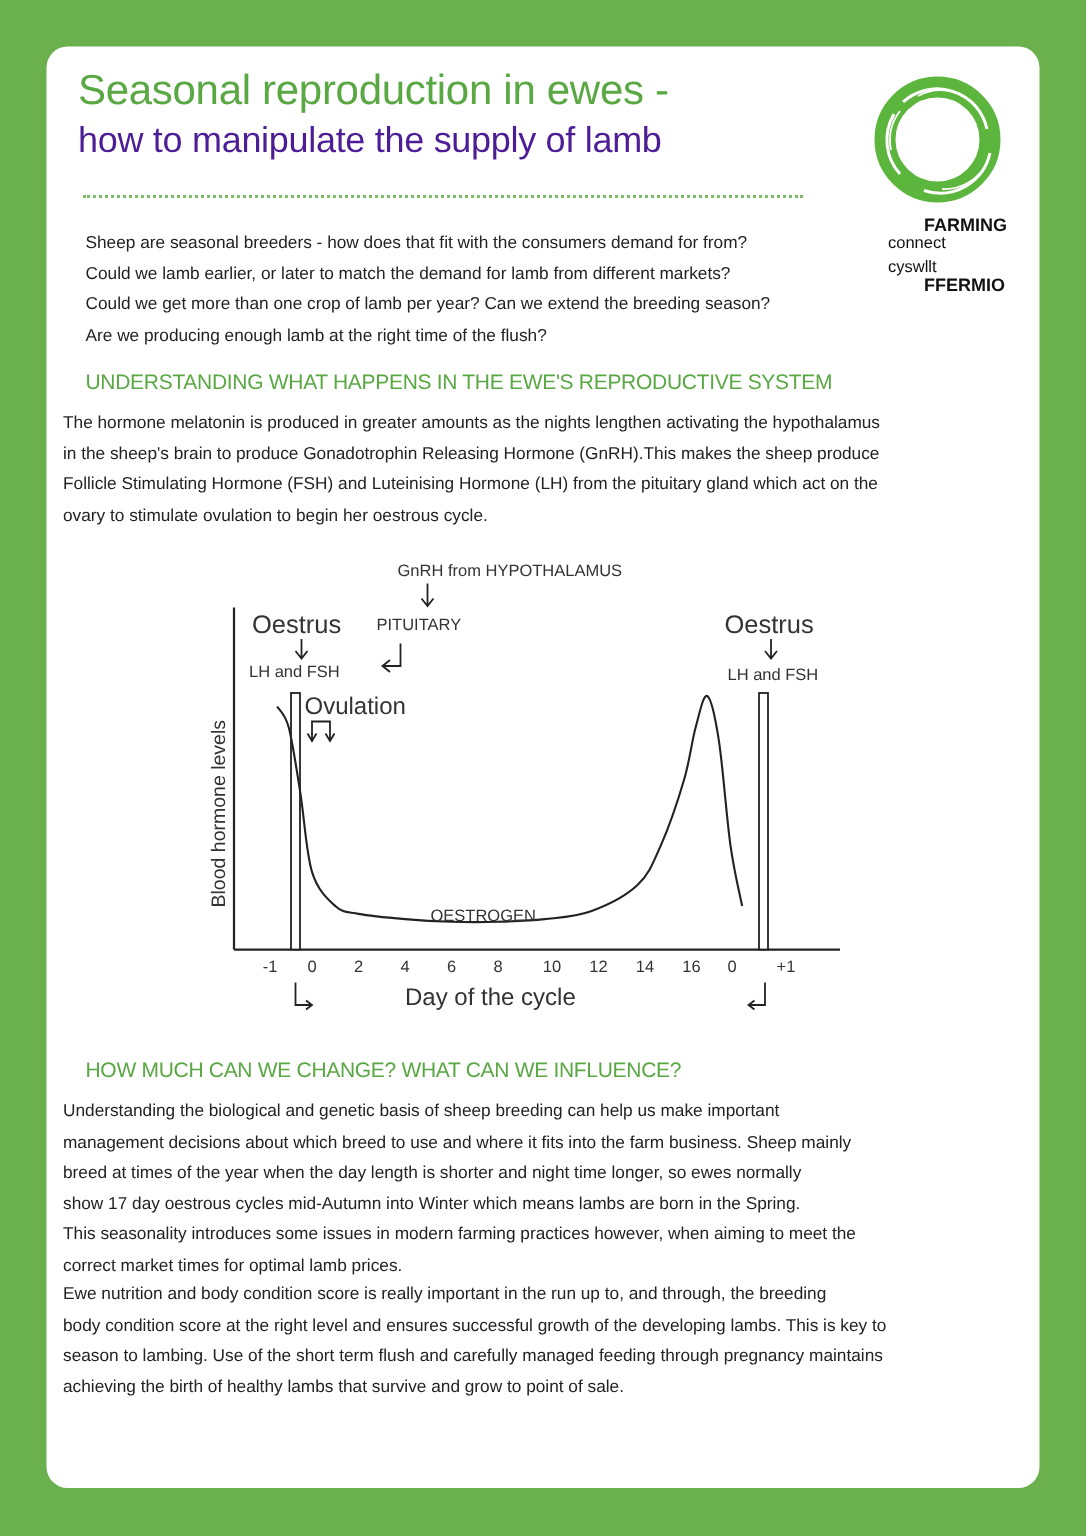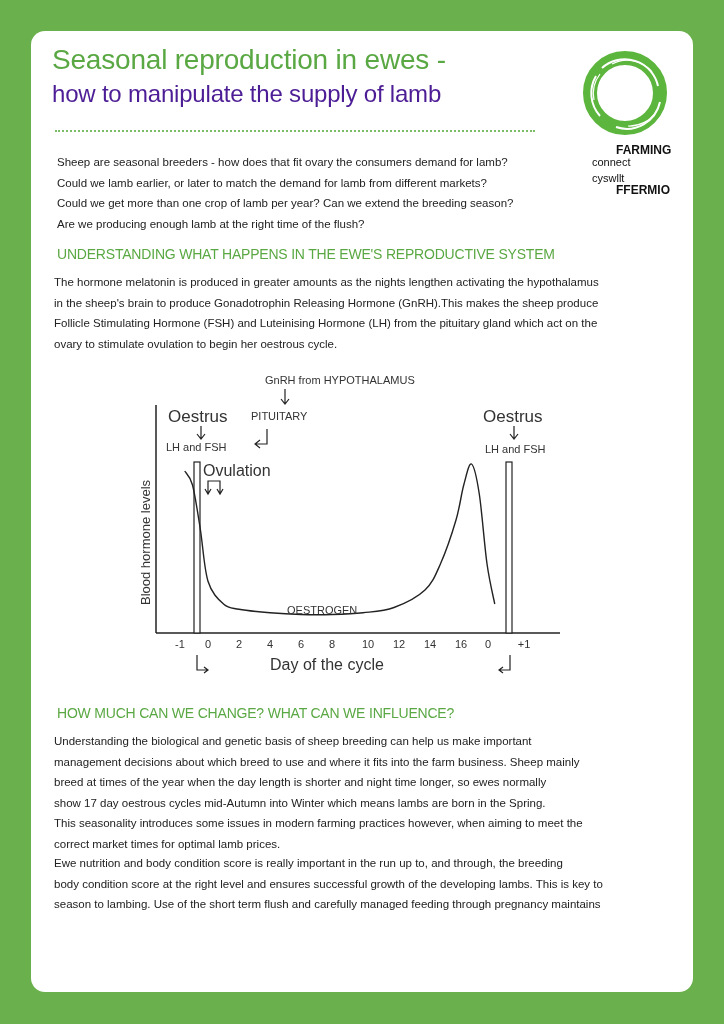--- a/index.html
+++ b/index.html
@@ -7,21 +7,21 @@
   .card { position:absolute; left:31px; top:31px; width:662px; height:961px; background:#ffffff; border-radius:14px; }
   .title1 { position:absolute; left:52px; top:44px; font-size:28px; color:#5aa843; white-space:nowrap; letter-spacing:-0.2px; }
   .title2 { position:absolute; left:52px; top:80px; font-size:24px; color:#4c1d95; white-space:nowrap; letter-spacing:-0.2px; }
   .dots { position:absolute; left:55px; top:130px; width:480px; border-top:2px dotted #7bbd66; }
   .logo { position:absolute; left:580px; top:50px; width:88px; height:150px; }
   .logo svg { display:block; margin-left:2px; }
   .logo-text { margin-top:8px; margin-left:12px; font-size:11px; line-height:12px; color:#111; }
   .logo-text .b { font-weight:bold; font-size:12px;padding-left:24px; }
   .intro { position:absolute; left:57px; top:152px; font-size:11.5px; line-height:20.5px; color:#222; white-space:nowrap; }
   .h2 { position:absolute; left:57px; font-size:14px; color:#5aa843; white-space:nowrap; letter-spacing:-0.2px; }
-  .para { position:absolute; left:54px; font-size:11.5px; line-height:20.5px; color:#222; white-space:nowrap; }
+  .para { position:absolute; left:42px; font-size:11.5px; line-height:20.5px; color:#222; white-space:nowrap; }
   .chart { position:absolute; left:130px; top:365px; width:450px; height:320px; }
   .chart svg text { font-family:"Liberation Sans", sans-serif; fill:#333; }
 </style>
 </head>
 <body>
 
 <div class="card"></div>
 
 <div class="title1">Seasonal reproduction in ewes -</div>
 <div class="title2">how to manipulate the supply of lamb</div>
@@ -39,21 +39,21 @@
   </svg>
   <div class="logo-text">
     <div class="b">FARMING</div>
     <div>connect</div>
     <div style="margin-top:4px">cyswllt</div>
     <div class="b">FFERMIO</div>
   </div>
 </div>
 
 <div class="intro">
-  <div>Sheep are seasonal breeders - how does that fit ovary the consumers demand for lamb?</div>
+  <div>Sheep are seasonal breeders - how does that fit with the consumers demand for from?</div>
   <div>Could we lamb earlier, or later to match the demand for lamb from different markets?</div>
   <div>Could we get more than one crop of lamb per year? Can we extend the breeding season?</div>
   <div>Are we producing enough lamb at the right time of the flush?</div>
 </div>
 
 <div class="h2" style="top:246px">UNDERSTANDING WHAT HAPPENS IN THE EWE'S REPRODUCTIVE SYSTEM</div>
 <div class="para" style="top:272px">
   <div>The hormone melatonin is produced in greater amounts as the nights lengthen activating the hypothalamus</div>
   <div>in the sheep's brain to produce Gonadotrophin Releasing Hormone (GnRH).This makes the sheep produce</div>
   <div>Follicle Stimulating Hormone (FSH) and Luteinising Hormone (LH) from the pituitary gland which act on the</div>
@@ -118,13 +118,14 @@
   <div>management decisions about which breed to use and where it fits into the farm business. Sheep mainly</div>
   <div>breed at times of the year when the day length is shorter and night time longer, so ewes normally</div>
   <div>show 17 day oestrous cycles mid-Autumn into Winter which means lambs are born in the Spring.</div>
   <div>This seasonality introduces some issues in modern farming practices however, when aiming to meet the</div>
   <div>correct market times for optimal lamb prices.</div>
 </div>
 <div class="para" style="top:853px">
   <div>Ewe nutrition and body condition score is really important in the run up to, and through, the breeding</div>
   <div>body condition score at the right level and ensures successful growth of the developing lambs. This is key to</div>
   <div>season to lambing. Use of the short term flush and carefully managed feeding through pregnancy maintains</div>
+  <div>achieving the birth of healthy lambs that survive and grow to point of sale.</div>
 </div>
 
 </body></html>

